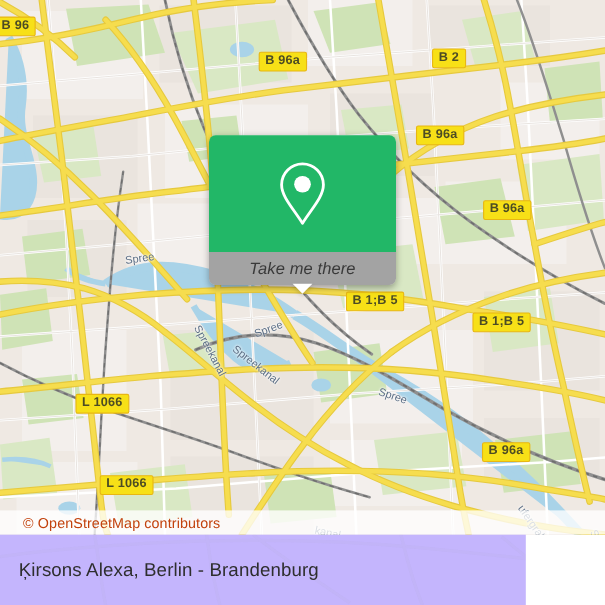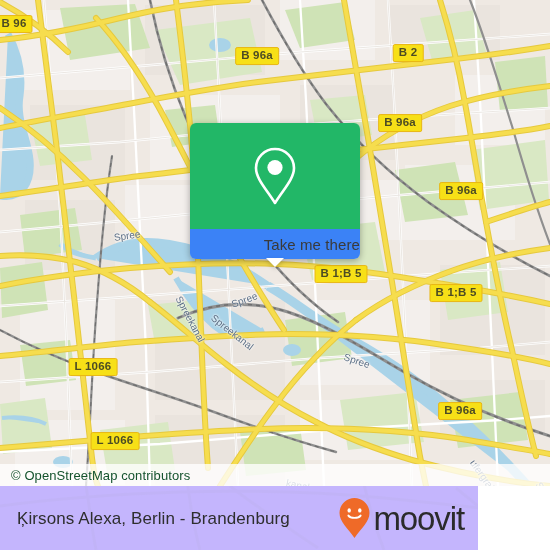--- a/index.html
+++ b/index.html
@@ -26,24 +26,25 @@
     box-shadow:0 2px 7px rgba(0,0,0,0.32);
     overflow:visible; z-index:40;
   }
   .poi-card-top {
     height:106px; background:#22b767;
     border-radius:6px 6px 0 0;
     display:flex; align-items:center; justify-content:center;
   }
   .poi-pin-icon { display:block; }
   .poi-card-bottom {
-    height:30px; background:#3b82f6;
+    height:30px; background:#a3a3a3;
     border-radius:0 0 6px 6px;
-    display:flex; align-items:center; justify-content:flex-end;
+    display:flex; align-items:center; justify-content:center;
     position:relative;
+    font-style:italic;
   }
   .poi-card-label {
     font-size:15px; color:#3a3a3a; letter-spacing:0.1px;
     line-height:1; white-space:nowrap;
   }
   .poi-card-tail {
     position:absolute; left:50%; bottom:-8px; transform:translateX(-50%);
     width:0; height:0;
     border-left:9px solid transparent;
     border-right:9px solid transparent;
@@ -52,21 +53,21 @@
   }
 
   
   .attribution {
     position:absolute; left:0; bottom:0; height:22px; width:100%;
     display:flex; align-items:center;
     background:rgba(255,255,255,0.78);
     z-index:30;
   }
   .attribution-text {
-    font-size:13px; color:#14532d; padding-left:11px; line-height:1;
+    font-size:13px; color:#c2410c; padding-left:21px; line-height:1;
     letter-spacing:0.1px;
   }
 
   
   .footer-bar {
     position:absolute; left:0; top:486px; width:478px; height:64px;
     background:#c4b5fd; overflow:hidden;
     display:flex; align-items:center; justify-content:space-between;
     padding:0 14px 0 17px;
   }
@@ -338,24 +339,15 @@
         <path d="M176 420 C182 452 188 482 192 516 C196 532 198 544 200 550"></path>
         <path d="M344 404 C352 436 360 468 368 500 C374 524 380 540 384 550"></path>
         <path d="M86 486 C90 510 92 530 96 550"></path>
         <path d="M456 488 C478 506 500 524 522 542"></path>
         <path d="M230 486 C258 508 288 528 318 548"></path>
       </g>
     </svg>
 
     <div class="footer-title">Ķirsons Alexa, Berlin - Brandenburg</div>
 
-    <div class="moovit-logo">
-      <svg width="33" height="42" viewBox="0 0 33 42">
-        <path d="M16.5 1 C8.2 1 1.5 7.7 1.5 16 C1.5 25 10 31.5 16.5 41 C23 31.5 31.5 25 31.5 16 C31.5 7.7 24.8 1 16.5 1 Z" fill="#ef6a28"></path>
-        <ellipse cx="11.2" cy="13.4" rx="1.7" ry="2.2" fill="#ffffff"></ellipse>
-        <ellipse cx="21.8" cy="13.4" rx="1.7" ry="2.2" fill="#ffffff"></ellipse>
-        <path d="M10.4 18.6 C12.6 21.6 20.4 21.6 22.6 18.6" stroke="#ffffff" stroke-width="1.9" fill="none" stroke-linecap="round"></path>
-      </svg>
-      <span class="moovit-word">moovit</span>
-    </div>
   </div>
 
 </div>
 
 </body></html>

